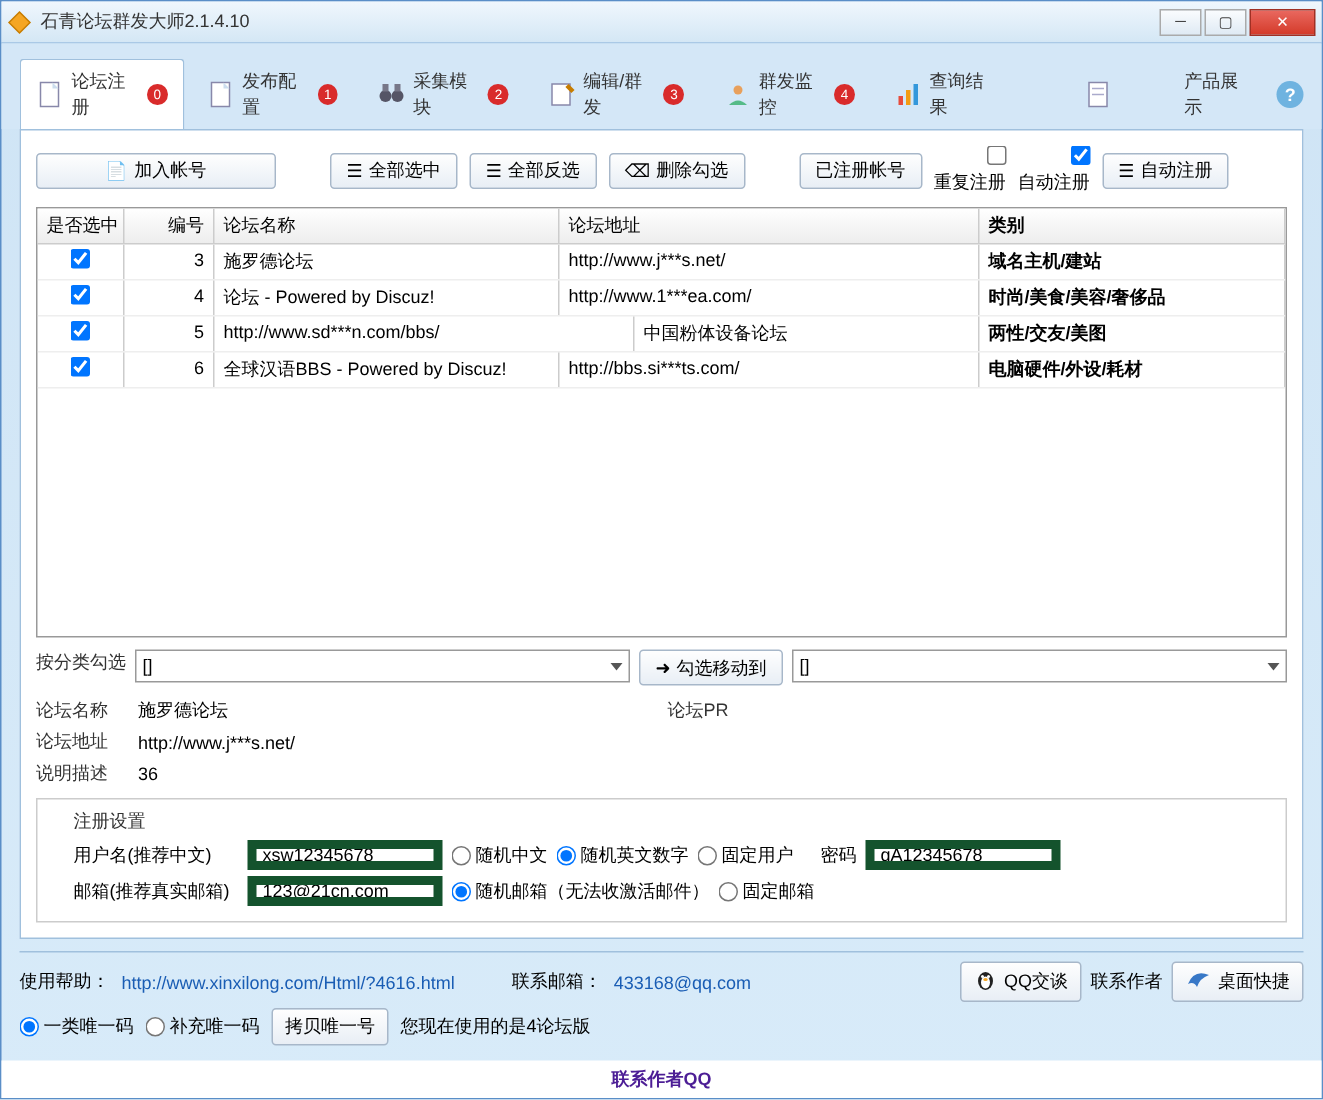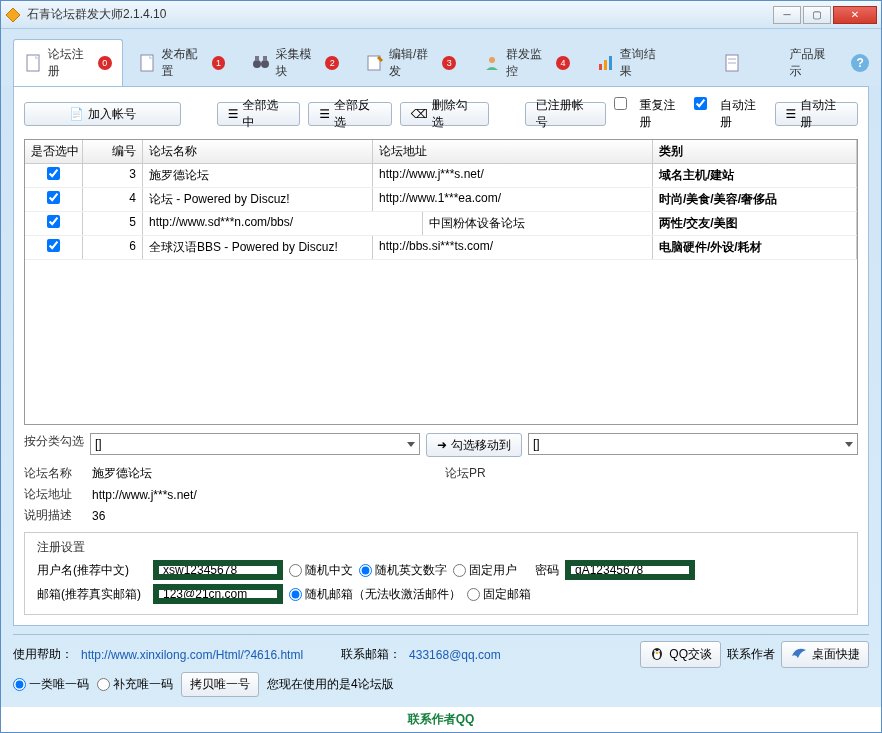--- a/index.html
+++ b/index.html
@@ -21,21 +21,21 @@
 .tab .tlabel { color: #333; }
 .tab.product { margin-left: 30px; gap: 43px; }
 .helpicon { margin-left: auto; width: 18px; height: 18px; border-radius: 50%; background: #6fb3e0; color: #fff; display: flex; align-items: center; justify-content: center; cursor: pointer; font-weight: bold; }
 
 .panel { margin: 0 12px 8px 12px; background: #fff; border: 1px solid #a0c0dd; flex: 1; display: flex; flex-direction: column; padding: 10px; gap: 8px; }
 
 .toprow { display: flex; align-items: center; gap: 8px; }
 .btn { padding: 3px 10px; background: linear-gradient(#fefefe,#e8eef5); border: 1px solid #a7b7c9; border-radius: 3px; cursor: pointer; display: inline-flex; align-items: center; gap: 4px; height: 24px; }
 .btn.wide { width: 160px; justify-content: center; }
 .spacer { width: 20px; }
-.chk { display: inline-flex; align-items: flex-start; gap: 13px; cursor: pointer; }
+.chk { display: inline-flex; align-items: flex-end; gap: 3px; cursor: pointer; flex-direction: column; }
 .chk input { cursor: pointer; }
 
 .table { border: 1px solid #999; flex: 1; background: #fff; display: flex; flex-direction: column; overflow: hidden; }
 .thead { display: flex; background: linear-gradient(#fff,#ededed); border-bottom: 1px solid #ccc; }
 .th, .td { padding: 3px 6px; border-right: 1px solid #ccc; overflow: hidden; white-space: nowrap; }
 .col-sel { width: 58px; text-align: center; }
 .col-id { width: 60px; text-align: right; }
 .col-name { width: 230px; }
 .col-url { width: 280px; }
 .col-cat { flex: 1; font-weight: bold; }
@@ -44,34 +44,34 @@
 .tr .td input[type=checkbox] { cursor: pointer; }
 
 .filterrow { display: flex; align-items: flex-start; gap: 6px; }
 .filterrow label { color: #333; }
 .combo { flex: 1; height: 22px; border: 1px solid #999; background: #fff; display: flex; align-items: center; padding: 0 4px; justify-content: space-between; cursor: pointer; }
 .combo .dd { border-left: 4px solid transparent; border-right: 4px solid transparent; border-top: 5px solid #555; }
 
 .detail { display: grid; grid-template-columns: 60px 1fr 60px 1fr; gap: 4px 8px; align-items: center; }
 .detail label { color: #333; }
 
-.regbox { border: 1px solid #ccc; padding: 6px 12px; }
+.regbox { border: 1px solid #ccc; padding: 6px 24px; }
 .regbox .legend { color: #333; margin-bottom: 4px; }
 .regrow { display: flex; align-items: center; gap: 6px; margin-bottom: 4px; }
 .regrow label.w { width: 110px; }
 .txt { border: 6px solid #14532d; padding: 2px 4px; width: 130px; height: 20px; }
 .radio { display: inline-flex; align-items: center; gap: 3px; cursor: pointer; }
 
 .footer { margin: 0 12px 6px 12px; border-top: 1px solid #a0c0dd; padding-top: 6px; font-size: 12px; }
 .footer .row { display: flex; align-items: center; gap: 8px; margin-bottom: 4px; }
 .footer a { color: #1a5db4; text-decoration: none; }
 .code { background: #c4dde9; padding: 2px 4px; font-family: monospace; letter-spacing: 1px; }
 .fbtn { padding: 3px 8px; border: 1px solid #a7b7c9; background: linear-gradient(#fefefe,#e8eef5); border-radius: 3px; cursor: pointer; display: inline-flex; align-items: center; gap: 4px; }
 .penguin { width: 16px; height: 16px; }
-.centerfoot { text-align: center; color: #15803d; font-weight: bold; padding: 4px; background: #fff; }
+.centerfoot { text-align: center; color: #4c1d95; font-weight: bold; padding: 4px; background: #fff; }
 </style>
 </head>
 <body>
 
 <div class="window">
   <div class="titlebar">
     <span class="icon">
       <svg viewBox="0 0 16 16">
           <polygon points="8,1 15,8 8,15 1,8" fill="#f5a623" stroke="#c77d00"></polygon>
         </svg>

